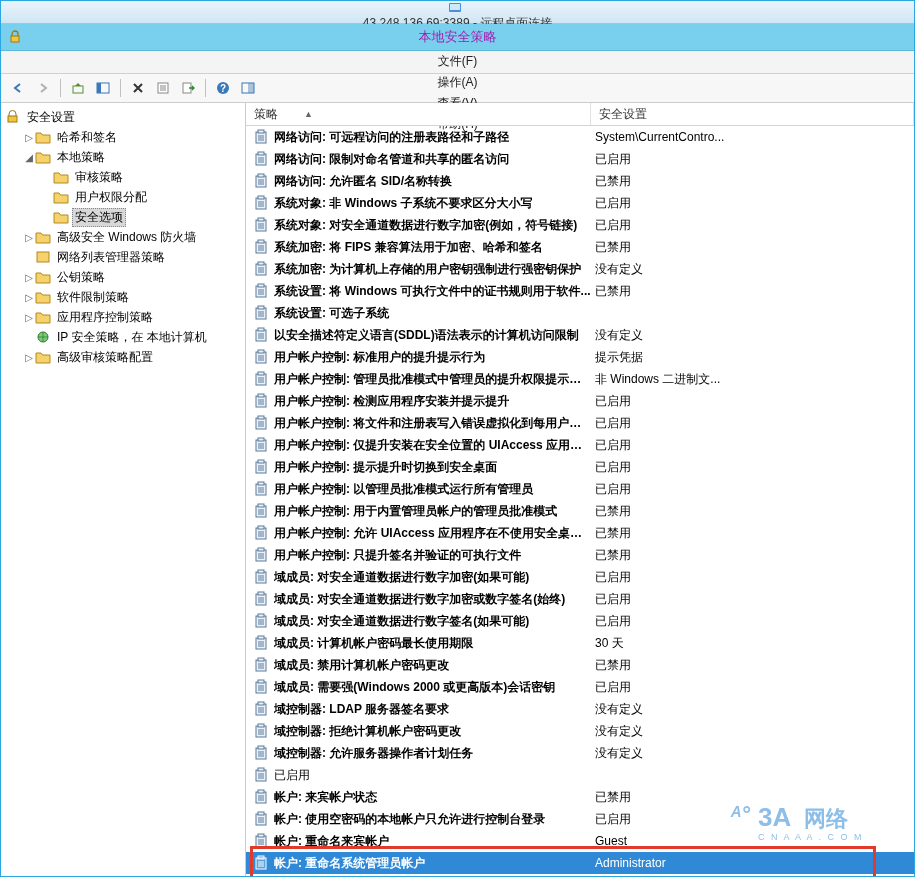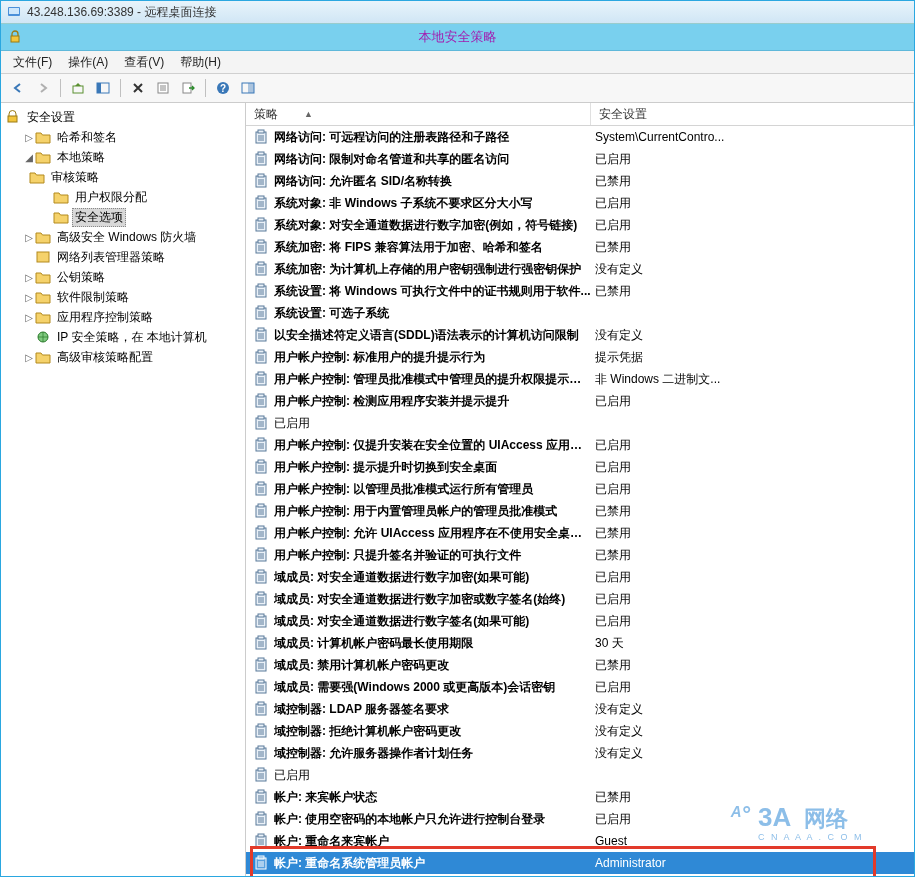--- a/index.html
+++ b/index.html
@@ -1,23 +1,23 @@
 <!DOCTYPE html>
 <html><head>
 <meta charset="utf-8">
 <style>
   html,body{margin:0;padding:0;font-family:"Microsoft YaHei","Segoe UI",Tahoma,sans-serif;font-size:12px;color:#000;background:#fff;}
   .outer{width:915px;height:877px;border:1px solid #2aa7e0;box-sizing:border-box;position:relative;overflow:hidden;}
-  .titlebar{height:22px;background:linear-gradient(#e8f4fb,#d0e6f5);display:flex;align-items:center;padding:0 6px;border-bottom:1px solid #9cc;}
+  .titlebar{height:22px;background:linear-gradient(#e8f4fb,#d0e6f5);display:flex;align-items:center;padding:0 6px;border-bottom:1px solid #9cc;flex-direction:column;}
   .titlebar .ticon{width:14px;height:14px;margin-right:6px;}
   .titlebar .ttxt{font-size:12px;color:#333;}
   .inner-title{height:26px;background:#79d0ee;display:flex;align-items:center;justify-content:center;border-bottom:1px solid #5fb8da;position:relative;}
   .inner-title .lock{position:absolute;left:6px;top:5px;width:16px;height:16px;}
   .inner-title .ctr{color:#a21caf;font-size:13px;}
-  .menubar{height:22px;background:#f4f4f4;display:flex;align-items:center;padding:0 4px;border-bottom:1px solid #d0d0d0;}
+  .menubar{height:22px;background:#f4f4f4;display:flex;align-items:center;padding:0 4px;border-bottom:1px solid #d0d0d0;flex-direction:column;}
   .menubar .mitem{padding:2px 8px;cursor:default;color:#222;}
   .toolbar{height:28px;background:#f7f7f7;display:flex;align-items:center;padding:0 6px;border-bottom:1px solid #ccc;gap:3px;}
   .toolbar .tbtn{width:20px;height:20px;display:flex;align-items:center;justify-content:center;cursor:default;border:1px solid transparent;}
   .toolbar .sep{width:1px;height:18px;background:#c0c0c0;margin:0 3px;}
   .body{display:flex;height:calc(100% - 22px - 26px - 22px - 28px);}
   .tree{width:245px;border-right:1px solid #ccc;overflow:auto;padding-top:4px;box-sizing:border-box;}
   .tree .node{display:flex;align-items:center;height:20px;white-space:nowrap;cursor:default;}
   .tree .tw{width:12px;text-align:center;color:#666;font-size:10px;}
   .tree .fico{width:16px;height:14px;margin-right:3px;}
   .tree .lbl{padding:1px 3px;}
@@ -152,21 +152,21 @@
           </div>
           <div class="node" style="padding-left: 22px;">
             <span class="tw">◢</span>
             <span class="fico">
               <svg width="16" height="14">
                 <path d="M1 3 h5 l1.5 2 H15 v8 H1 Z" fill="#f5d26b" stroke="#b38a1e"></path>
               </svg>
             </span>
             <span class="lbl">本地策略</span>
           </div>
-          <div class="node" style="padding-left: 16px;">
+          <div class="node" style="padding-left: 40px;">
             <span class="tw"></span>
             <span class="fico">
               <svg width="16" height="14">
                 <path d="M1 3 h5 l1.5 2 H15 v8 H1 Z" fill="#f5d26b" stroke="#b38a1e"></path>
               </svg>
             </span>
             <span class="lbl">审核策略</span>
           </div>
           <div class="node" style="padding-left: 40px;">
             <span class="tw"></span>
@@ -436,20 +436,21 @@
           <div class="row">
             <span class="rico">
               <svg width="16" height="16">
                 <rect x="2" y="3" width="10" height="11" fill="#eaf1f8" stroke="#5a7a9a"></rect>
                 <rect x="4" y="1" width="6" height="3" fill="#eaf1f8" stroke="#5a7a9a"></rect>
                 <line x1="4" y1="7" x2="10" y2="7" stroke="#5a7a9a"></line>
                 <line x1="4" y1="9" x2="10" y2="9" stroke="#5a7a9a"></line>
                 <line x1="4" y1="11" x2="10" y2="11" stroke="#5a7a9a"></line>
               </svg>
             </span>
+            <span class="c1">用户帐户控制: 将文件和注册表写入错误虚拟化到每用户位置</span>
             <span class="c2">已启用</span>
           </div>
           <div class="row">
             <span class="rico">
               <svg width="16" height="16">
                 <rect x="2" y="3" width="10" height="11" fill="#eaf1f8" stroke="#5a7a9a"></rect>
                 <rect x="4" y="1" width="6" height="3" fill="#eaf1f8" stroke="#5a7a9a"></rect>
                 <line x1="4" y1="7" x2="10" y2="7" stroke="#5a7a9a"></line>
                 <line x1="4" y1="9" x2="10" y2="9" stroke="#5a7a9a"></line>
                 <line x1="4" y1="11" x2="10" y2="11" stroke="#5a7a9a"></line>

